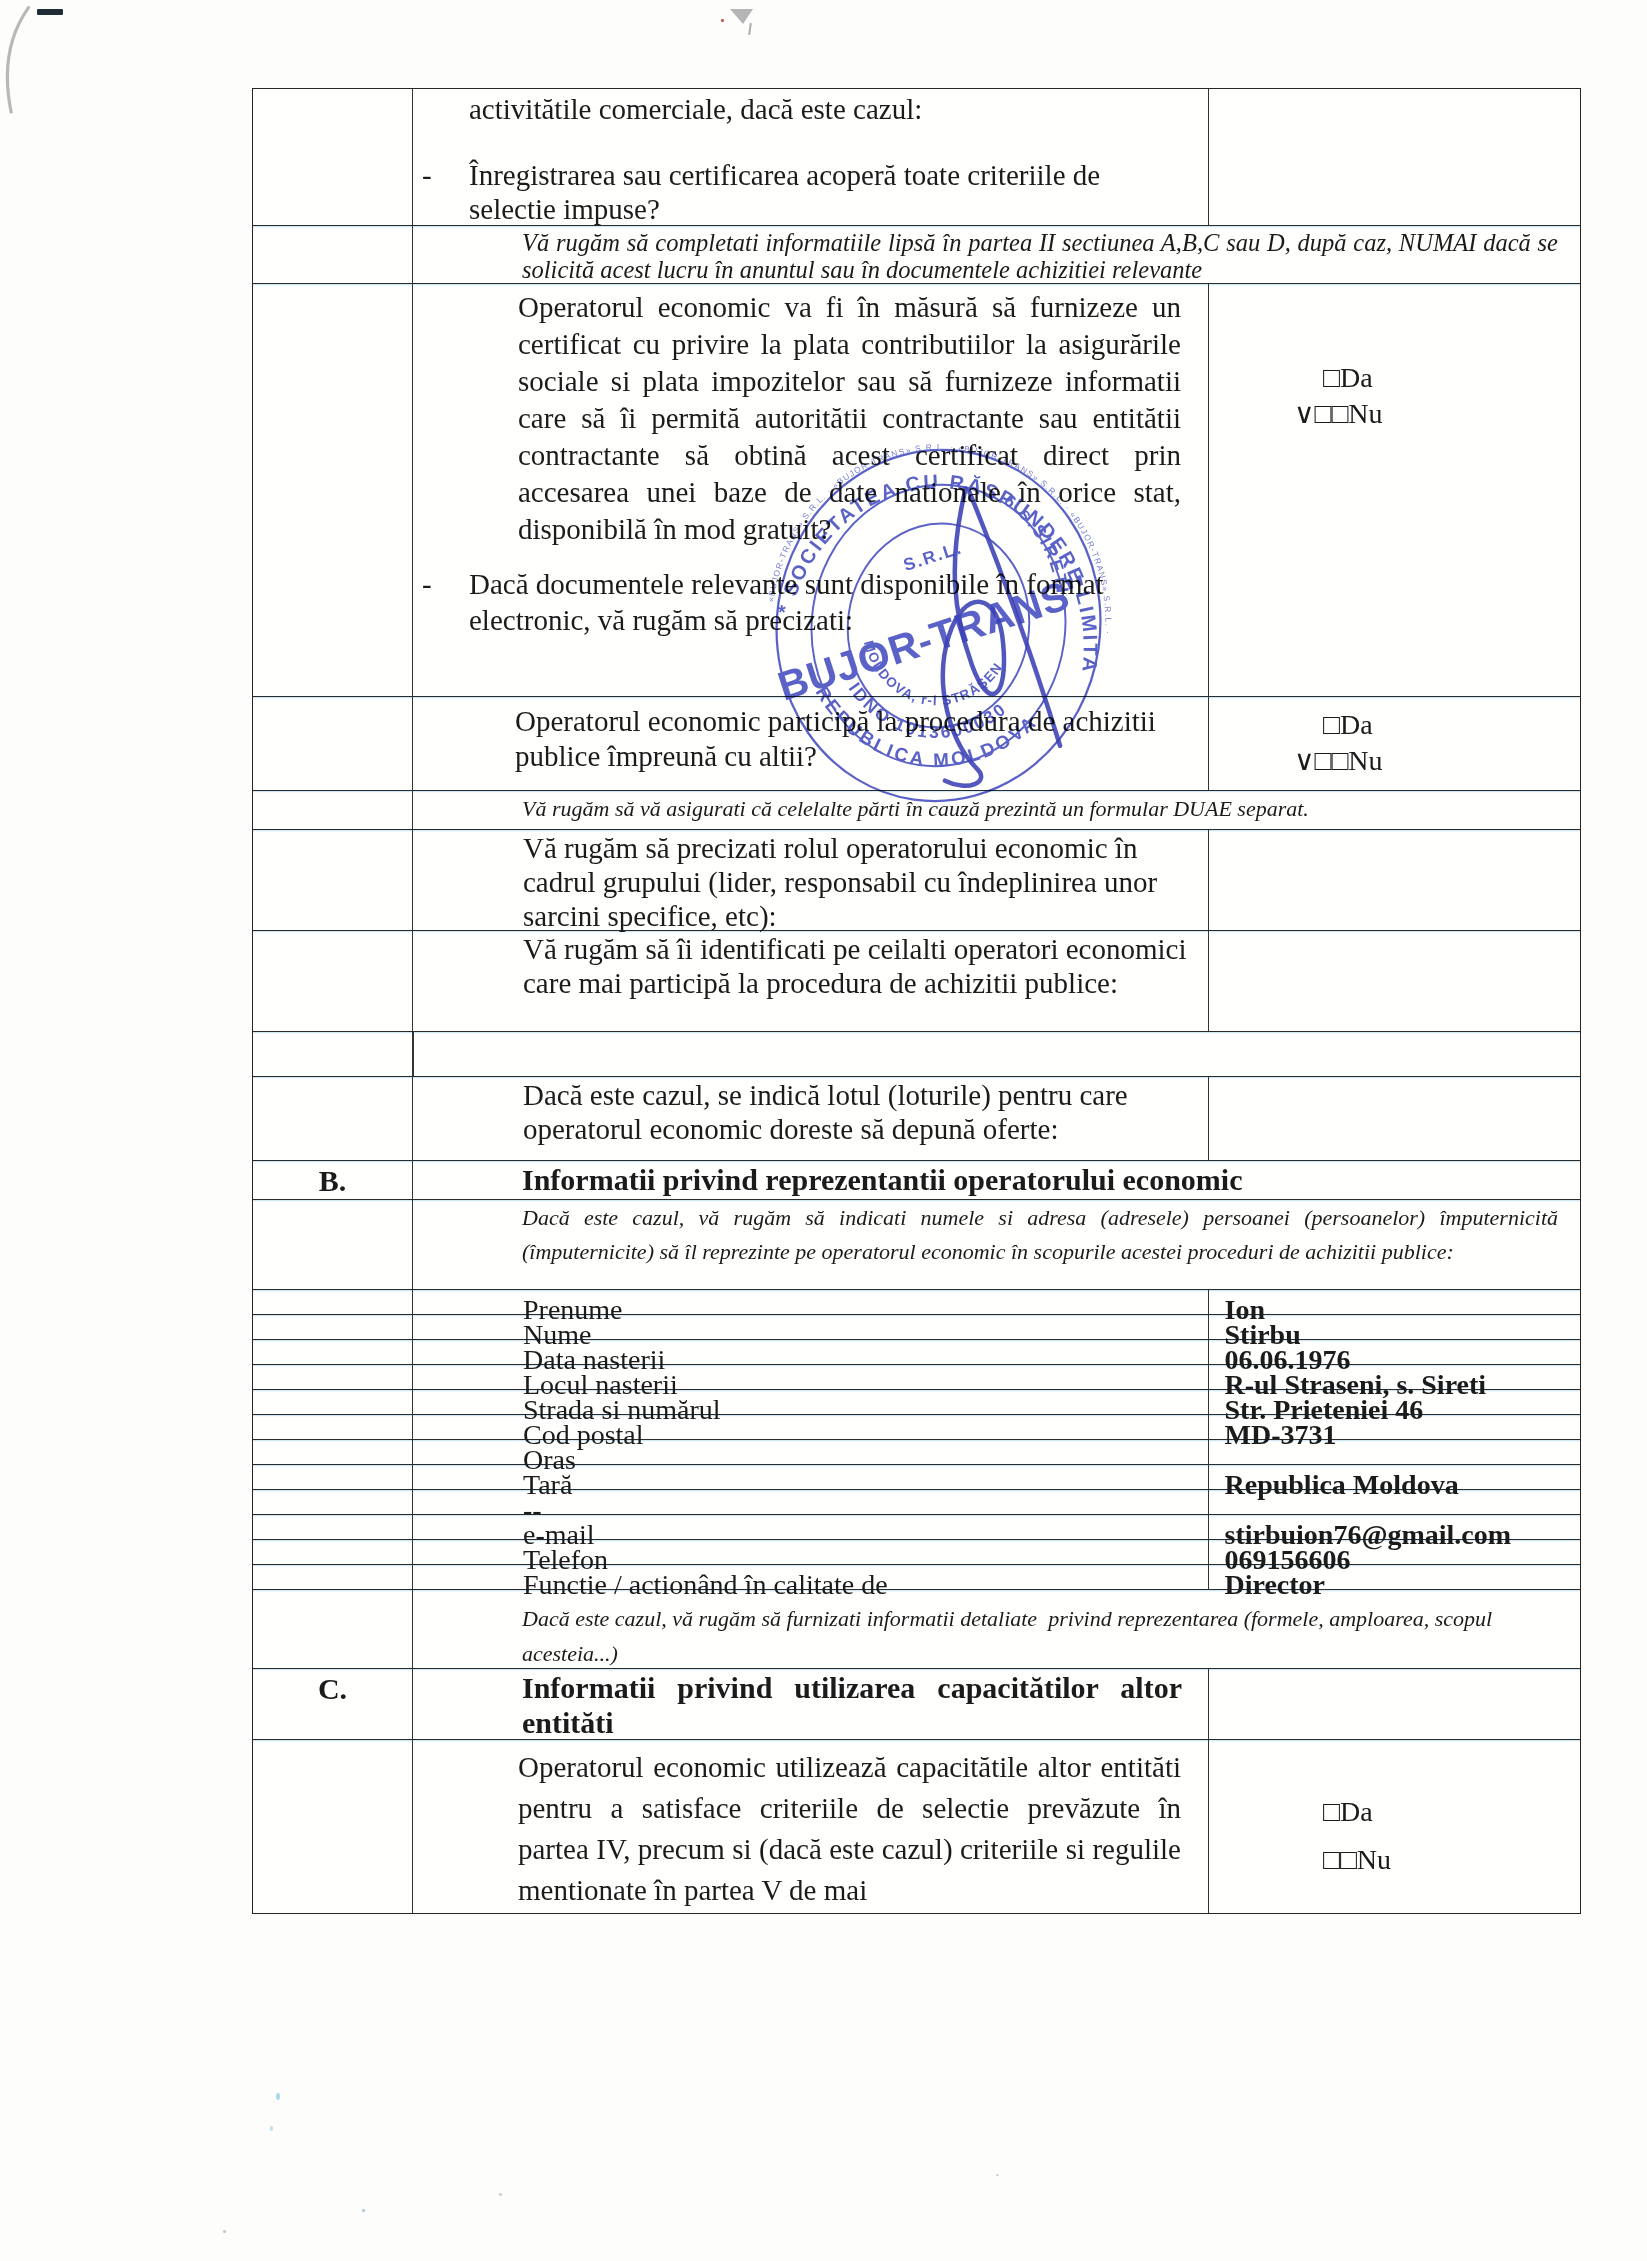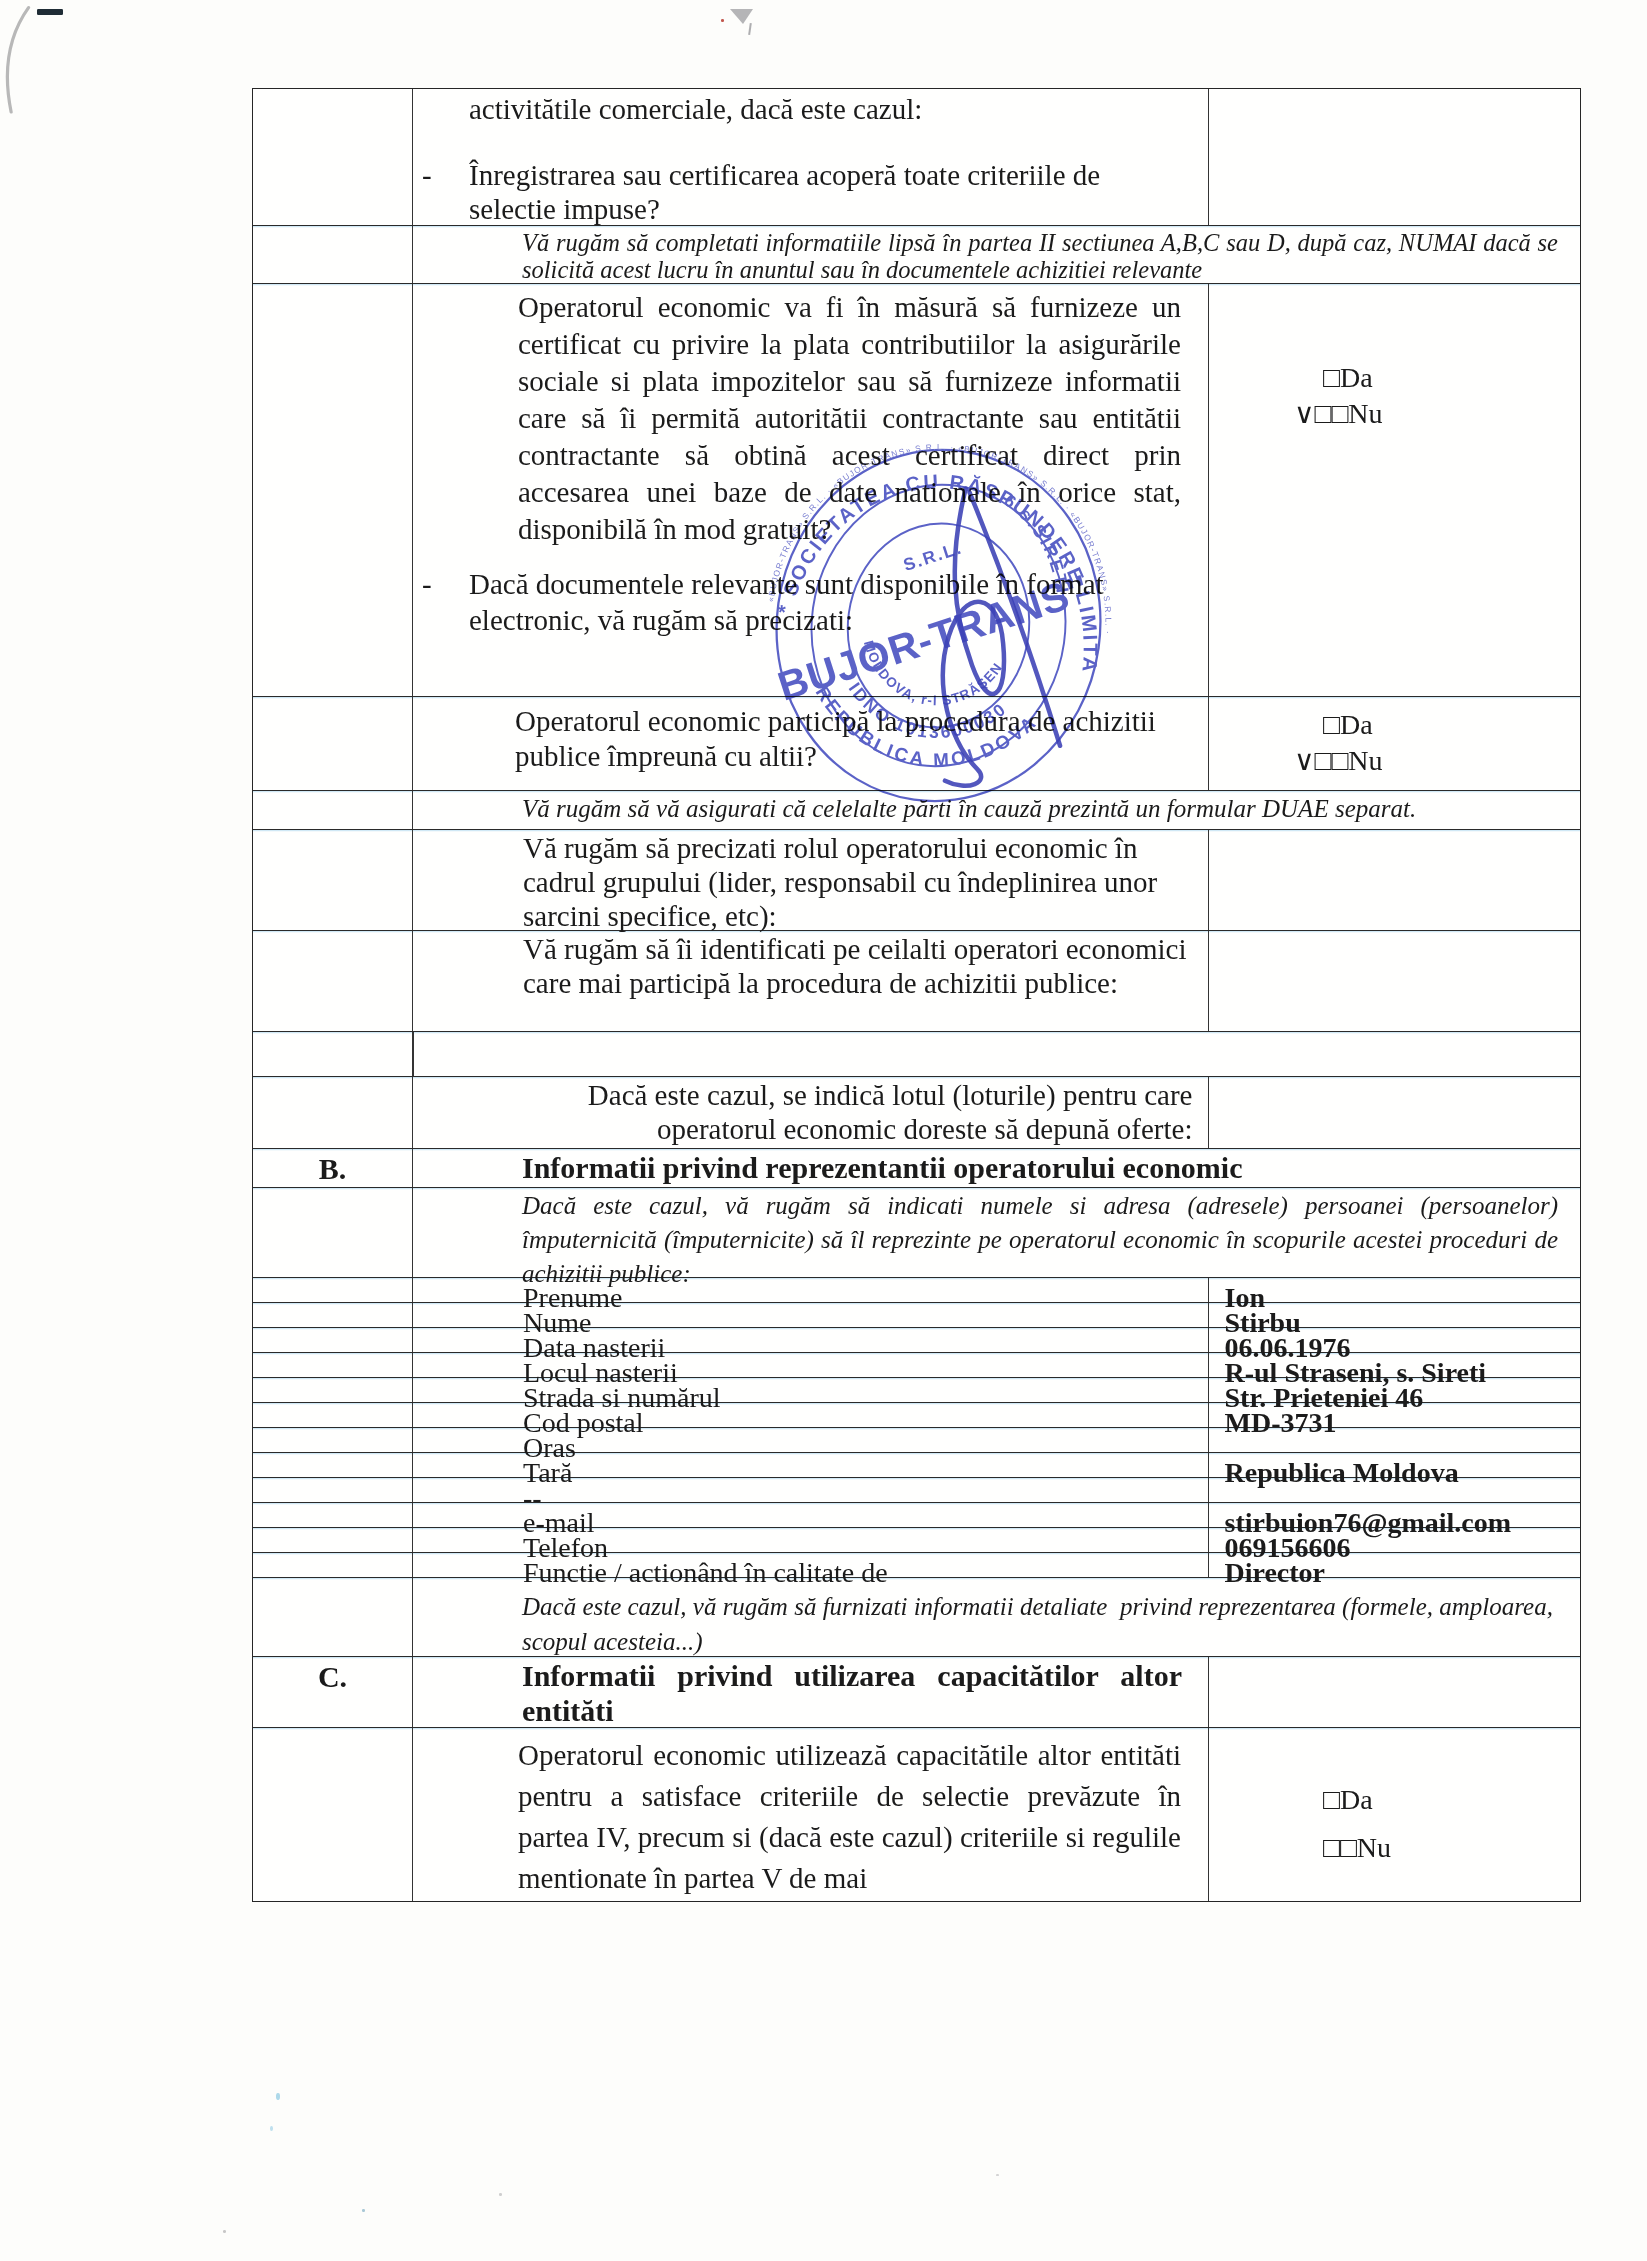--- a/index.html
+++ b/index.html
@@ -50,21 +50,21 @@
   .c3 { width: 372px; flex: 0 0 372px; border-left: 1.3px solid #343434; }
 
   .r-q1    { height: 136px; }
   .r-note2 { height: 58px;  }
   .r-q2    { height: 413px; }
   .r-q3    { height: 94px; }
   .r-note5 { height: 39px;  }
   .r-q6    { height: 101px; }
   .r-q7    { height: 101px; }
   .r-q8    { height: 45px;  }
-  .r-q9    { height: 72px; text-align: right; }
+  .r-q9    { height: 84px; }
   .r-secb  { height: 39px;  }
   .r-noteb { height: 90px; }
   .r-field { height: 25px;  }
   .r-notec { height: 79px; }
   .r-secc  { height: 71px; }
   .r-q10   { height: 174px; }
 
   .qtext  { font-size: 29px; line-height: 36px; }
   .para   { text-align: justify; padding: 5.2px 27px 0 105px; font-size: 29px; line-height: 37px; }
   .para-tall { line-height: 37px; }
@@ -72,21 +72,21 @@
   .q-plain2 { padding: 1.3px 15.5px 0 110px; font-size: 29px; line-height: 34px; }
 
   .bullet { display: flex; padding-left: 9px; padding-right: 15.5px; }
   .bullet .dash  { width: 47px; flex: 0 0 47px; font-size: 29px; line-height: 36px; }
   .bullet .btext { flex: 1; font-size: 29px; line-height: 36px; }
   .r-q1 .line1 { padding: 2.6px 19.4px 0 56px; font-size: 29px; line-height: 34px; }
   .r-q1 .bullet { margin-top: 32px; }
   .r-q1 .dash, .r-q1 .btext { line-height: 34px; }
   .r-q2 .bullet { margin-top: 18px; }
 
-  .note { font-style: italic; font-size: 25px; line-height: 34px; padding: 1.3px 22px 0 109px; }
+  .note { font-style: italic; font-size: 22px; line-height: 34px; padding: 1.3px 22px 0 109px; }
   .note-just { text-align: justify; }
   .r-note2 .note { line-height: 27px; font-size: 24.5px; padding-top: 2.6px; }
   .r-note5 .note { line-height: 34px; padding-top: 1.3px; }
   .r-notec .note { line-height: 35px; padding-top: 11px; white-space: pre-wrap; }
 
   .sec-label { font-weight: bold; font-size: 30px; padding-top: 2.6px; }
   .sec-title { font-weight: bold; font-size: 30px; line-height: 35px; padding: 1.3px 26px 0 109px; }
   .r-secc .sec-title { text-align: justify; }
 
   .f-label { font-size: 28px; padding: 3.9px 13px 0 110px; }

